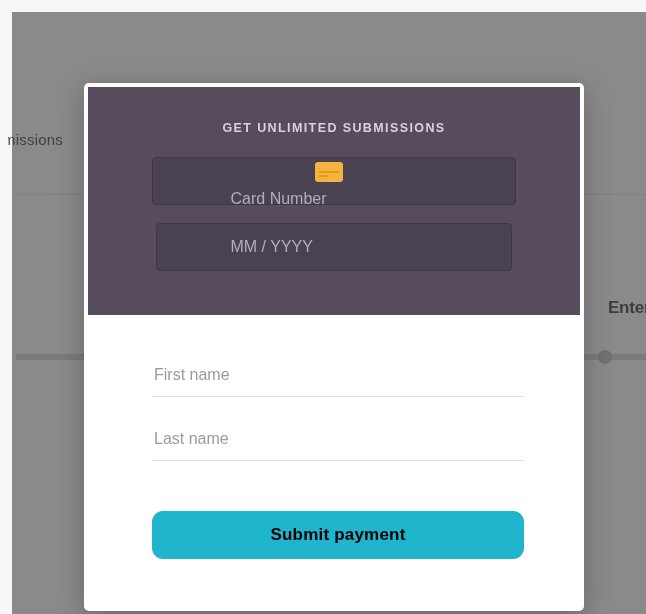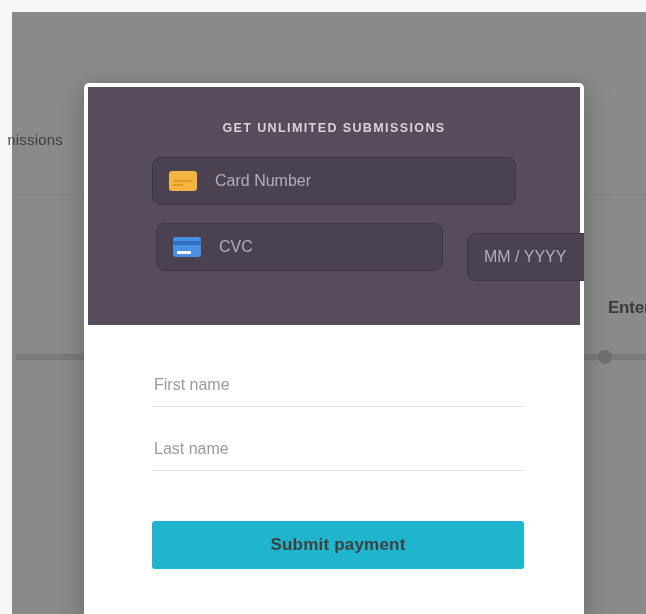--- a/index.html
+++ b/index.html
@@ -85,25 +85,26 @@
     text-align: center;
     color: #d8d3dc;
     font-size: 12.5px;
     font-weight: 700;
     letter-spacing: 1.4px;
     margin-bottom: 22px;
   }
   .field {
     background: #4b4251;
     border: 1px solid #3f3745;
-    border-radius: 9px;
+    border-radius: 4px;
     height: 48px;
     display: flex;
     align-items: center;
     padding: 0 12px 0 12px;
+    flex-direction: column;
   }
   .field + .row2, .field + .field { margin-top: 14px; }
   .row2 {
     display: flex;
     gap: 16px;
     margin-top: 14px;
   }
   .row2 .field { flex: 1; }
   .field .icon {
     width: 28px;
@@ -175,25 +176,25 @@
     background: transparent;
   }
   .text-field::placeholder { color: #9b9b9b; }
   .text-field + .text-field { margin-top: 8px; }
 
   .submit-btn {
     margin-top: 46px;
     width: 100%;
     height: 48px;
     background: #1fb6cd;
-    color: #404040;
+    color: #000000;
     font-size: 17px;
     font-weight: 700;
     border: none;
-    border-radius: 3px;
+    border-radius: 11px;
     cursor: pointer;
     letter-spacing: 0.2px;
   }
 </style>
 </head>
 <body>
 
 <div class="bg-page">
   <div class="bg-text">ubmissions</div>
   <div class="bg-hr"></div>
@@ -207,24 +208,20 @@
     <div class="modal-top">
       <div class="modal-title">GET UNLIMITED SUBMISSIONS</div>
 
       <div class="field">
         <span class="icon icon-card-orange"></span>
         <input type="text" placeholder="Card Number" style="">
       </div>
 
       <div class="row2">
         <div class="field">
-          <span class="icon icon-card-blue"></span>
-          <input type="text" placeholder="CVC" style="">
-        </div>
-        <div class="field">
           <input type="text" placeholder="MM / YYYY" style="">
         </div>
       </div>
     </div>
 
     <div class="modal-bottom">
       <input class="text-field" type="text" placeholder="First name" style="">
       <input class="text-field" type="text" placeholder="Last name" style="">
 
       <button class="submit-btn">Submit payment</button>

